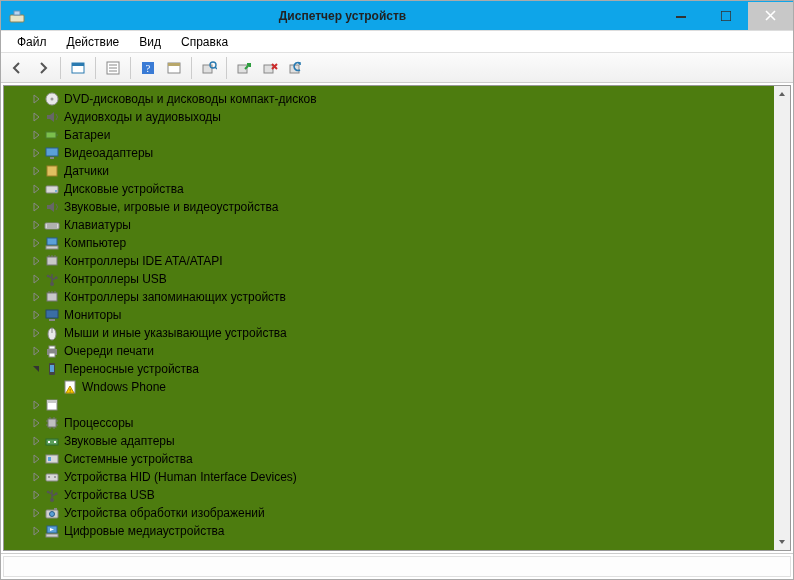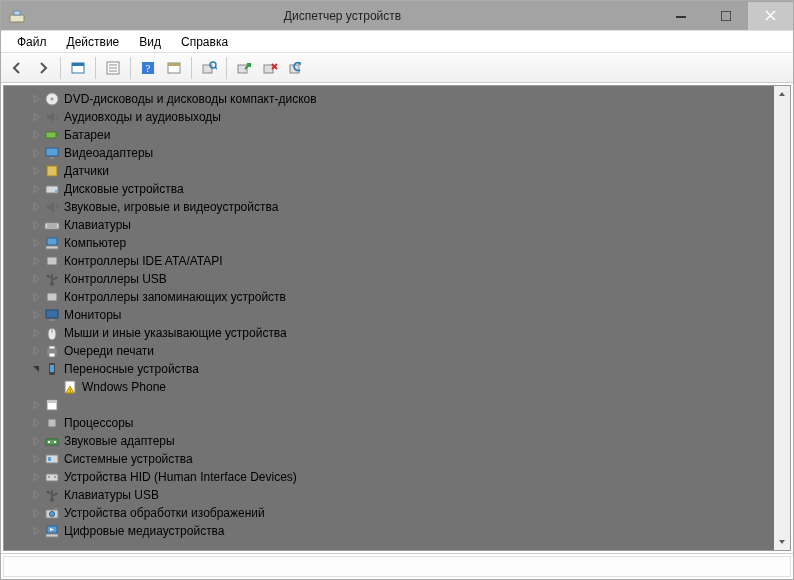--- a/index.html
+++ b/index.html
@@ -11,24 +11,25 @@
     width: 794px;
     height: 580px;
     overflow: hidden;
     display: flex;
     flex-direction: column;
     border: 1px solid #aaa;
   }
   
   .titlebar {
     height: 30px;
-    background: #a3a3a3;
+    background: #0ea5e9;
     display: flex;
     align-items: center;
     border-bottom: 1px solid #ddd;
+    font-weight: bold;
   }
   .titlebar .app-icon {
     width: 20px; height: 20px;
     display:inline-flex; align-items:center; justify-content:center;
     margin-left: 6px;
   }
   .titlebar .title {
     flex: 1;
     text-align: center;
     font-size: 12px;
@@ -68,21 +69,21 @@
     background:#ccc;
     margin: 0 3px;
   }
   
   .treewrap {
     flex:1;
     border: 1px solid #999;
     margin: 2px;
     position: relative;
     overflow: hidden;
-    background:#737373;
+    background:#4d7c0f;
   }
   .tree {
     position:absolute;
     left:0; right:16px; top:0; bottom:0;
     overflow:hidden;
     padding: 4px 0 2px 0;
   }
   .scrollbar {
     position:absolute; right:0; top:0; bottom:0;
     width:16px;
@@ -562,21 +563,21 @@
         </span>
         <span class="dicon">
           <svg width="16" height="16">
             <circle cx="8" cy="13" r="2" fill="#555"></circle>
             <line x1="8" y1="3" x2="8" y2="13" stroke="#555" stroke-width="1.5"></line>
             <path d="M8 7 L4 5 M8 9 L12 7" stroke="#555" stroke-width="1.5"></path>
             <circle cx="4" cy="5" r="1.3" fill="#555"></circle>
             <rect x="11" y="5.5" width="2.5" height="2.5" fill="#555"></rect>
           </svg>
         </span>
-        <span class="label">Клавиатуры USB</span>
+        <span class="label">Устройства USB</span>
       </div>
       <div class="row">
         <span class="arrow">
           <svg width="10" height="10">
             <path d="M3 1 L8 5 L3 9 Z" fill="none" stroke="#888"></path>
           </svg>
         </span>
         <span class="dicon">
           <svg width="16" height="16">
             <rect x="2" y="5" width="12" height="8" rx="1" fill="#d0d0d0" stroke="#888"></rect>

